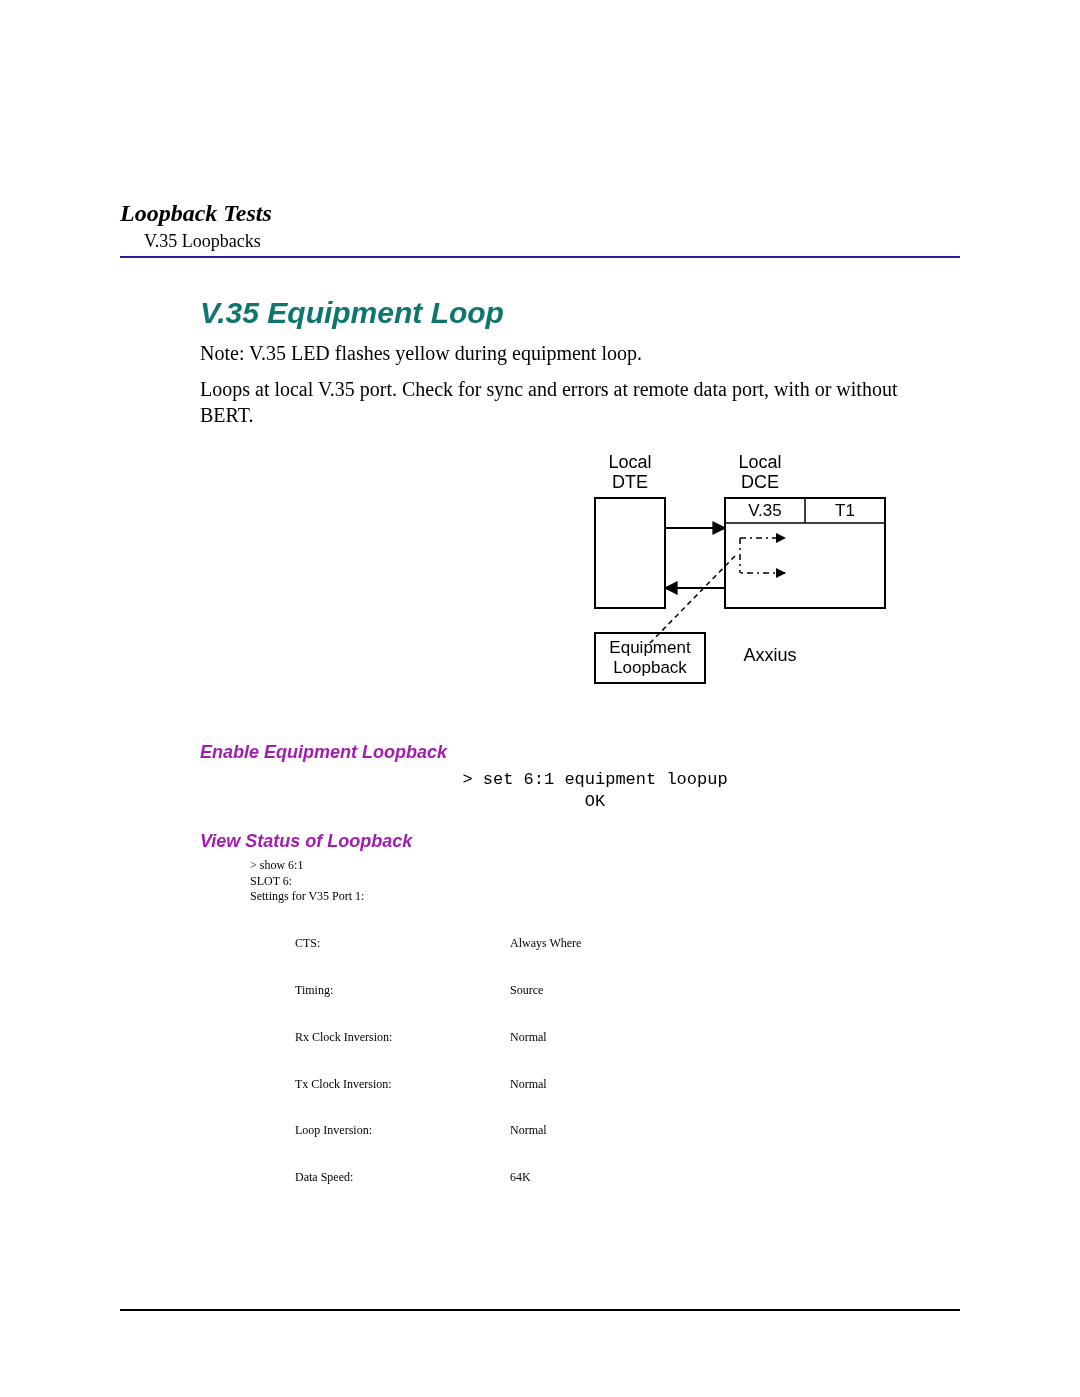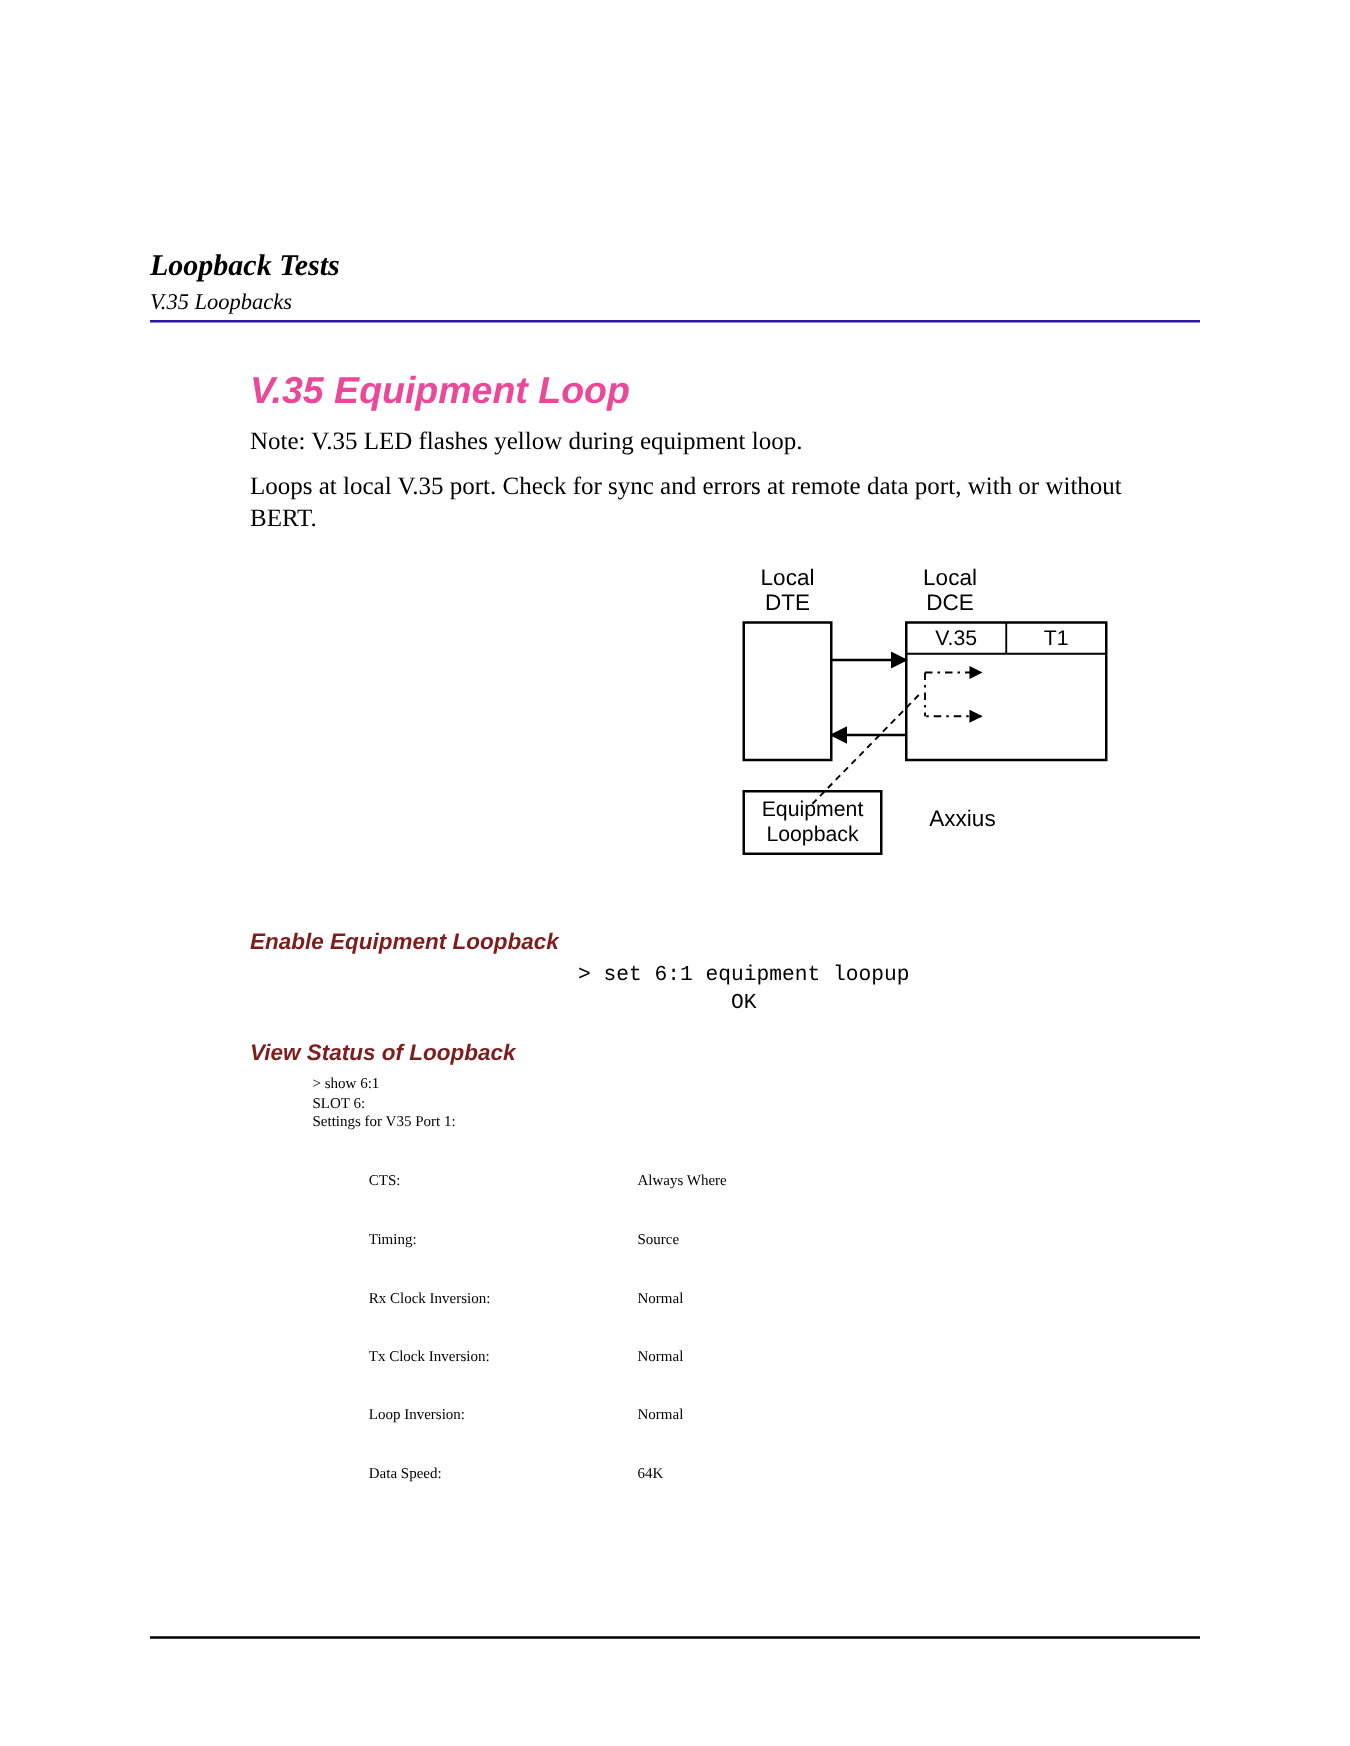--- a/index.html
+++ b/index.html
@@ -16,51 +16,51 @@
     box-sizing: border-box;
     padding: 200px 120px 80px 120px;
   }
   .header-title {
     font-style: italic;
     font-weight: bold;
     font-size: 24px;
     margin-bottom: 4px;
   }
   .header-sub {
-    font-style: italic;
     font-size: 18px;
+    margin-left: 24px;
   }
   .hr-top {
     border: none;
     border-top: 2px solid #2a1aa0;
     margin: 4px 0 38px 0;
   }
   .content {
     padding-left: 80px;
     padding-right: 20px;
   }
   .h1 {
-    color: #ec4899;
+    color: #0f766e;
     font-family: Arial, Helvetica, sans-serif;
     font-weight: bold;
     font-style: italic;
     font-size: 30px;
     margin: 0 0 10px 0;
   }
   .body-text {
     font-size: 20px;
     line-height: 1.3;
     margin: 0 0 10px 0;
   }
   .diagram {
     margin: 20px 0 30px 0;
     text-align: right;
   }
   .h2 {
-    color: #7f1d1d;
+    color: #a21caf;
     font-family: Arial, Helvetica, sans-serif;
     font-weight: bold;
     font-style: italic;
     font-size: 18px;
     margin: 18px 0 6px 0;
   }
   .code {
     font-family: "Courier New", monospace;
     font-size: 17px;
     white-space: pre;

